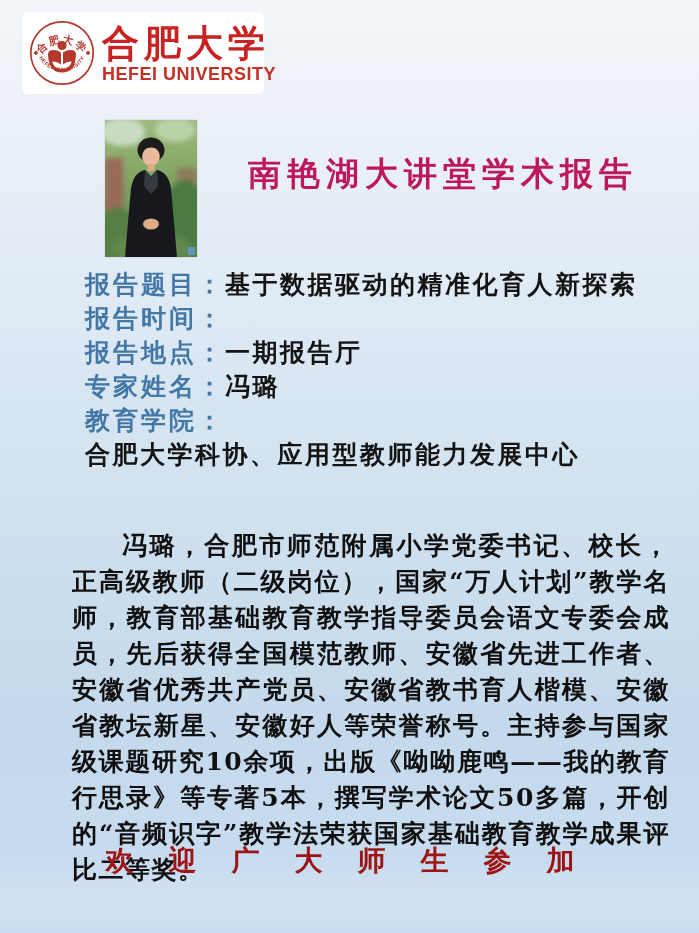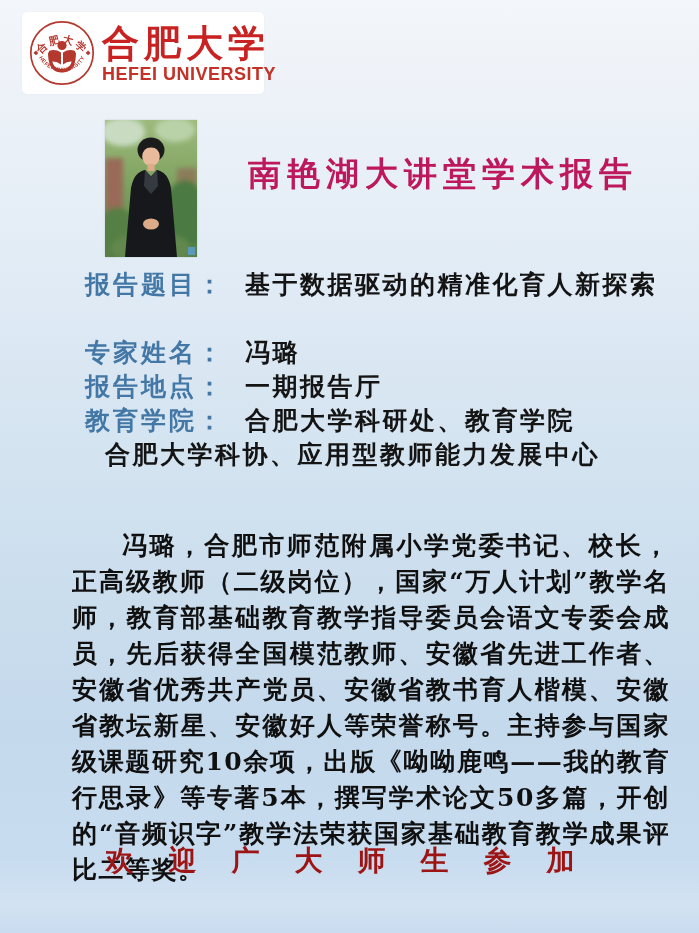--- a/index.html
+++ b/index.html
@@ -45,21 +45,21 @@
 
   
   .info-list{position:absolute;left:85px;top:268px;width:580px;}
   .info-row{display:flex;align-items:baseline;height:34px;line-height:34px;}
   .info-label{
     flex-shrink:0;font-size:25px;font-weight:bold;color:#4377a6;
     letter-spacing:3px;white-space:nowrap;
   }
   .info-value{
     font-size:25px;font-weight:600;color:#141414;
-    letter-spacing:2.5px;margin-left:20px;white-space:nowrap;
+    letter-spacing:2.5px;margin-left:0;white-space:nowrap;
   }
 
   
   .bio{
     position:absolute;left:54px;top:510px;width:598px;margin:18px;
     font-size:25px;line-height:36px;font-weight:600;color:#101010;
     letter-spacing:1.5px;text-align:justify;text-indent:2em;
   }
 
   
@@ -141,32 +141,32 @@
   </svg>
 
   <h1 class="title">南艳湖大讲堂学术报告</h1>
 
   <div class="info-list">
     <div class="info-row">
       <span class="info-label">报告题目：</span>
       <span class="info-value">基于数据驱动的精准化育人新探索</span>
     </div>
     <div class="info-row">
+      <span class="info-label">报告时间：</span>
+    </div>
+    <div class="info-row">
+      <span class="info-label">报告地点：</span>
+      <span class="info-value">一期报告厅</span>
     </div>
     <div class="info-row">
       <span class="info-label">专家姓名：</span>
       <span class="info-value">冯璐</span>
     </div>
     <div class="info-row">
-      <span class="info-label">报告地点：</span>
-      <span class="info-value">一期报告厅</span>
-    </div>
-    <div class="info-row">
       <span class="info-label">教育学院：</span>
-      <span class="info-value">合肥大学科研处、教育学院</span>
     </div>
     <div class="info-row">
       <span class="info-value">合肥大学科协、应用型教师能力发展中心</span>
     </div>
   </div>
 
   <p class="bio">冯璐，合肥市师范附属小学党委书记、校长，正高级教师（二级岗位），国家“万人计划”教学名师，教育部基础教育教学指导委员会语文专委会成员，先后获得全国模范教师、安徽省先进工作者、安徽省优秀共产党员、安徽省教书育人楷模、安徽省教坛新星、安徽好人等荣誉称号。主持参与国家级课题研究10余项，出版《呦呦鹿鸣——我的教育行思录》等专著5本，撰写学术论文50多篇，开创的“音频识字”教学法荣获国家基础教育教学成果评比二等奖。</p>
 
   <div class="footer">欢迎广大师生参加</div>
 

